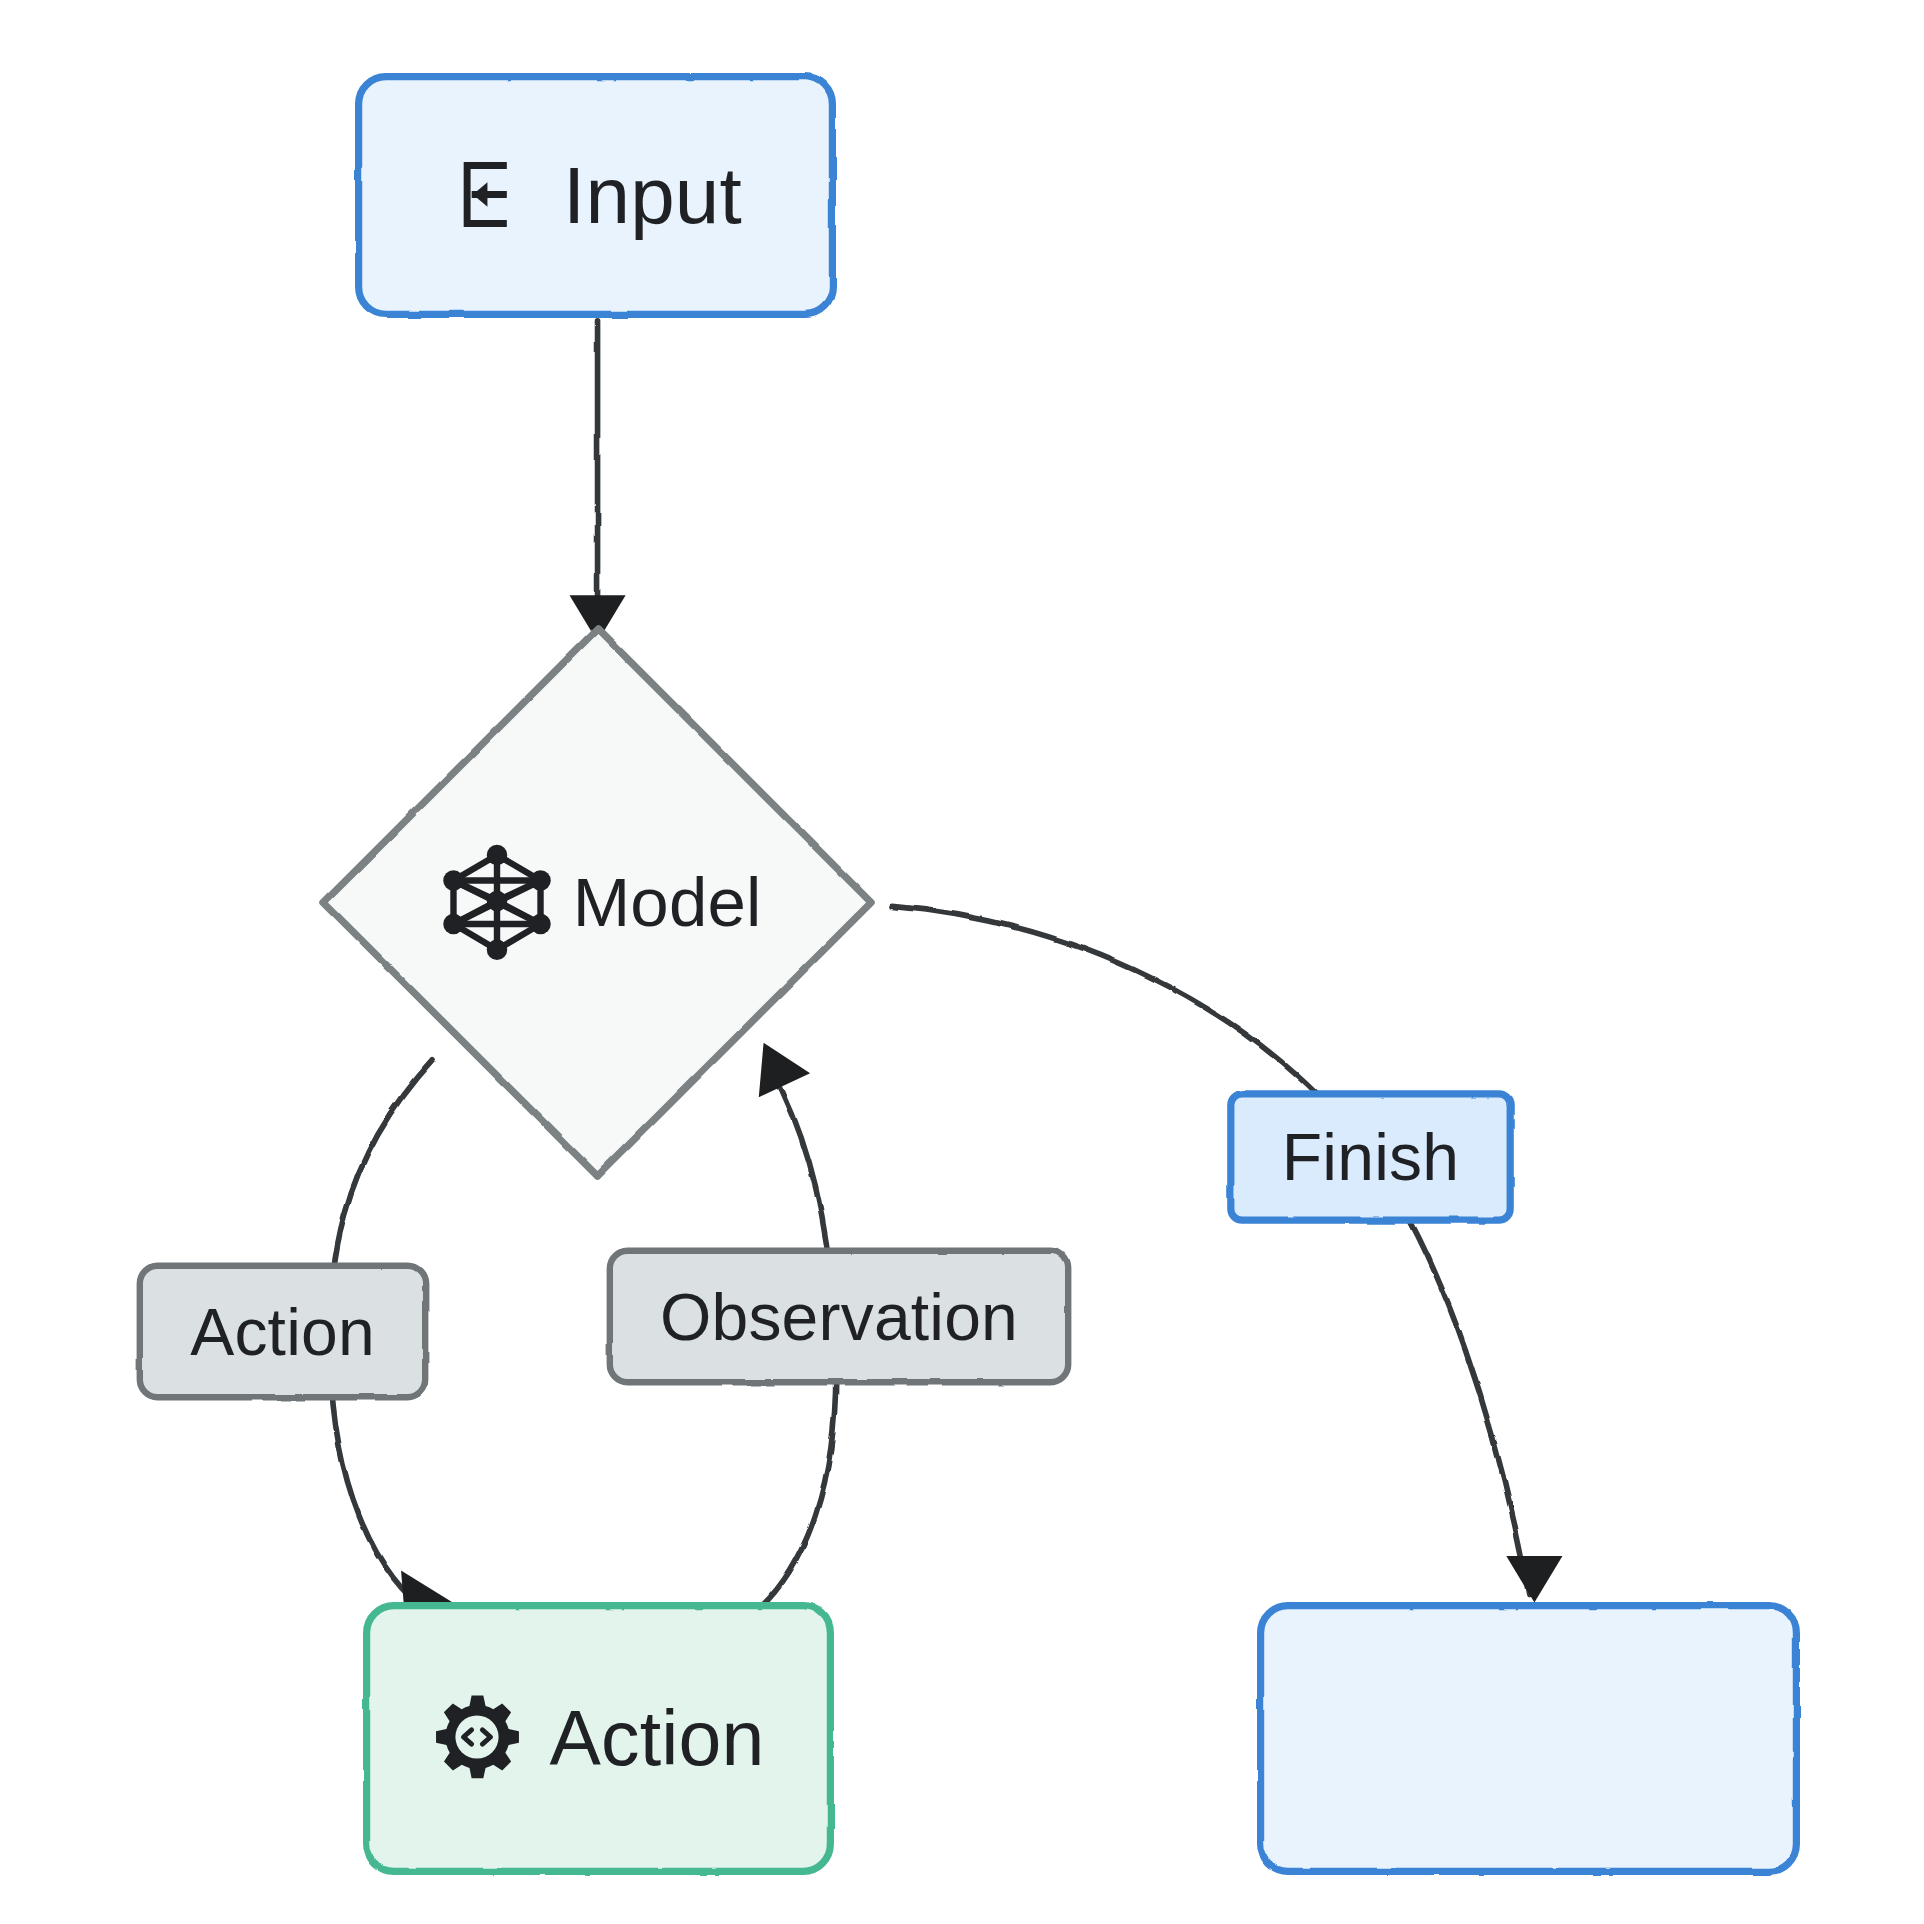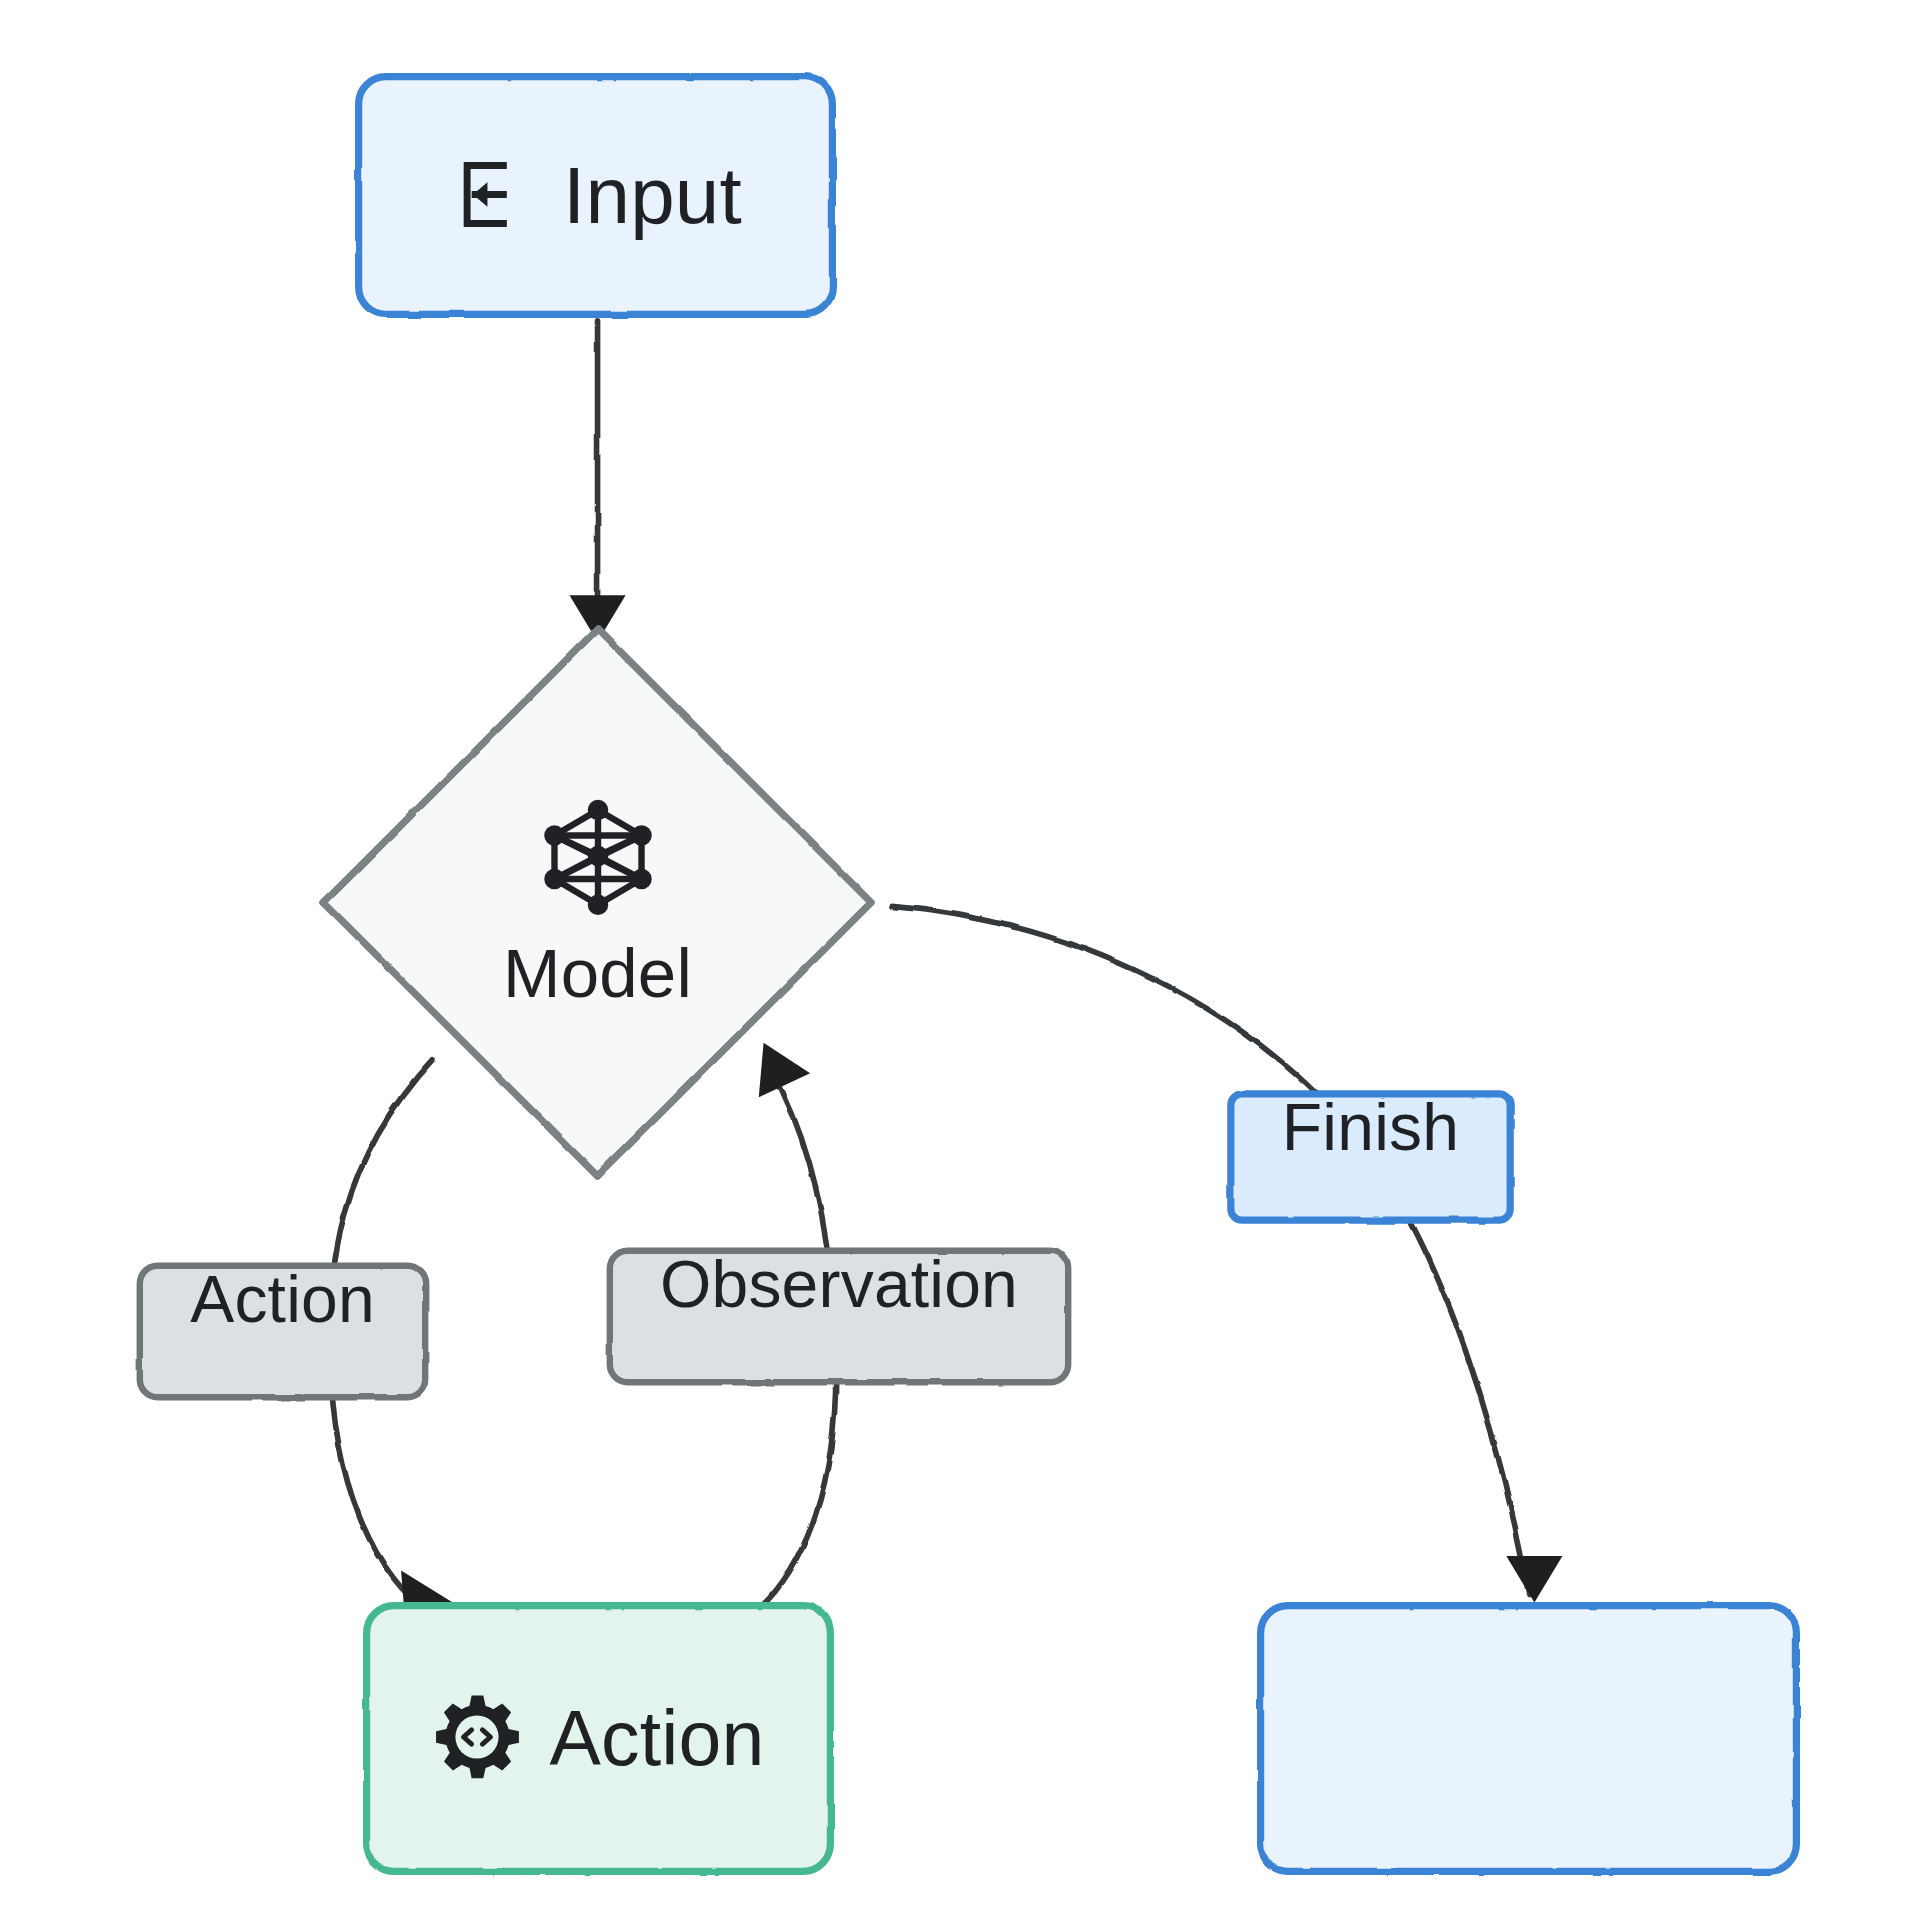--- a/index.html
+++ b/index.html
@@ -73,21 +73,21 @@
     left: 353px;  top: 71px;
     width: 485px; height: 249px;
   }
   #node-input .node-label { font-size: 80px; }
 
   #node-model {
     left: 311px; top: 616px;
     width: 573px; height: 573px;
   }
   #node-model .node-inner {
-    flex-direction: column;
+    flex-direction: row;
     gap: 11.2px;
     align-items: center;
   }
   #node-model .node-label { font-size: 69px; }
 
   #node-tools {
     left: 361px; top: 1600px;
     width: 475px; height: 277px;
   }
   #node-tools .node-label { font-size: 77px; }
@@ -96,21 +96,21 @@
     left: 1255px; top: 1600px;
     width: 547px; height: 277px;
   }
   #node-output .node-label { font-size: 80px; }
 
   
   .edge-label {
     position: absolute;
     box-sizing: border-box;
     display: flex;
-    align-items: flex-start;
+    align-items: center;
     justify-content: center;
     z-index: 6;
   }
   .edge-label .elabel-text {
     position: relative;
     z-index: 3;
     color: #1f2124;
     font-size: 66px;
     white-space: nowrap;
     letter-spacing: 0.2px;

